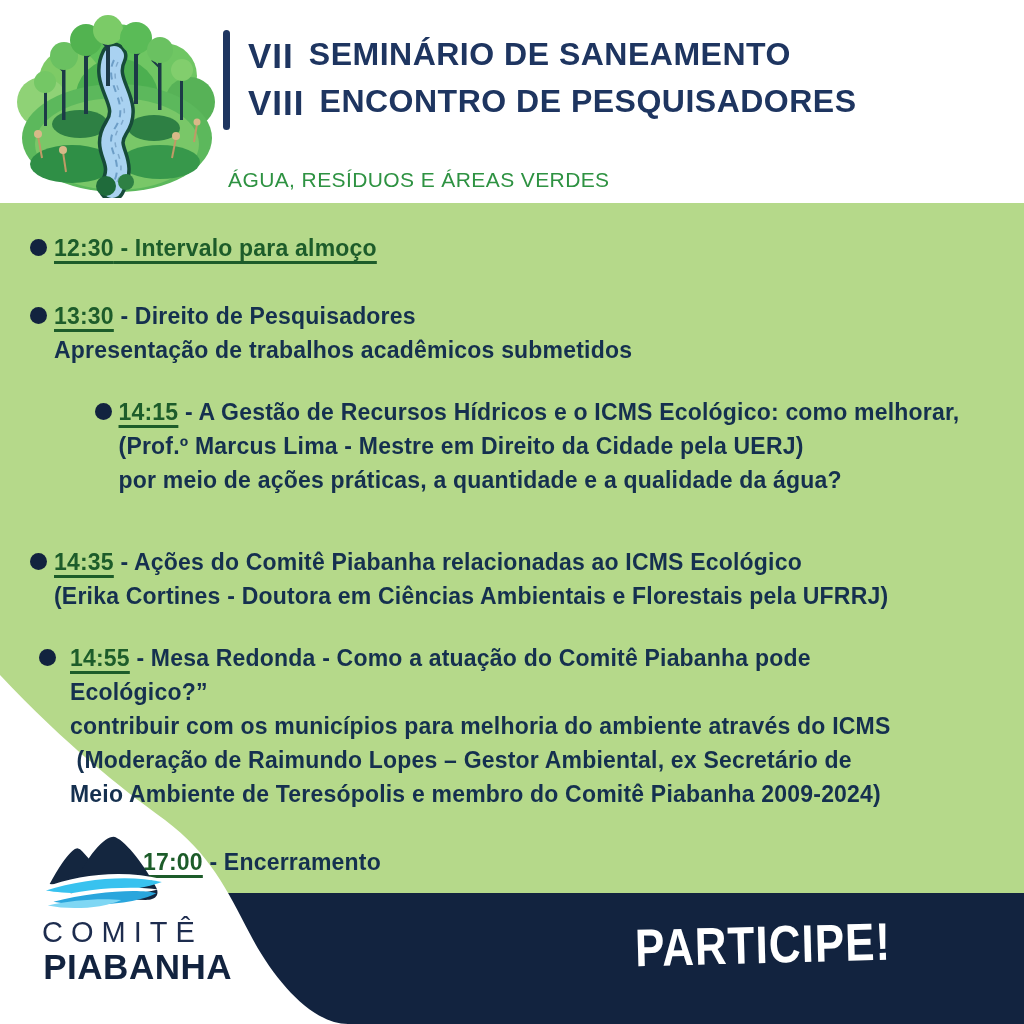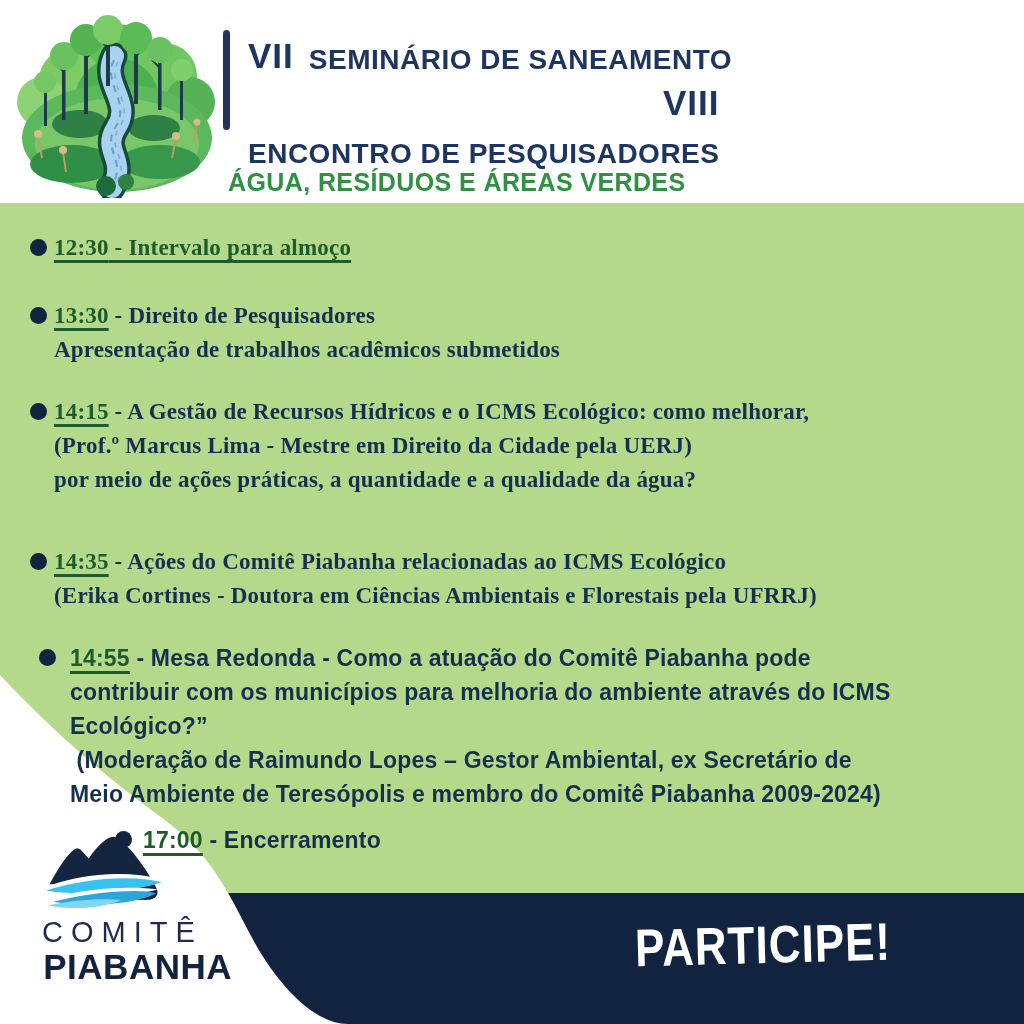--- a/index.html
+++ b/index.html
@@ -12,37 +12,37 @@
     --white:#ffffff;
   }
   *{margin:0;padding:0;box-sizing:border-box;}
   body{width:1024px;height:1024px;font-family:"Liberation Sans","DejaVu Sans",sans-serif;}
   .poster{position:relative;width:1024px;height:1024px;background:var(--bg-green);overflow:hidden;}
 
   
   .header{position:absolute;top:0;left:0;width:1024px;height:203px;background:var(--white);z-index:2;}
   .forest{position:absolute;left:14px;top:6px;}
   .title-bar{position:absolute;left:223px;top:30px;width:7px;height:100px;background:var(--title-navy);border-radius:4px;}
-  .title-row{position:absolute;left:248px;display:flex;align-items:flex-end;gap:15px;color:var(--title-navy);font-weight:bold;white-space:nowrap;}
+  .title-row{position:absolute;left:248px;display:flex;align-items:flex-start;gap:15px;color:var(--title-navy);font-weight:bold;white-space:nowrap;}
   .title-row .numeral{font-size:35px;letter-spacing:1px;}
-  .title-row .label{font-size:28px;letter-spacing:.5px;}
+  .title-row .label{font-size:32px;letter-spacing:.5px;}
   .row1{top:36px;}
-  .row2{top:83px;flex-direction:column;}
+  .row2{top:83px;}
   .subtitle{position:absolute;left:228px;top:140px;font-size:19px;font-weight:bold;color:var(--sub-green);white-space:nowrap;}
-  .tagline{position:absolute;left:228px;top:168px;font-size:25px;font-weight:bold;color:var(--sub-green);letter-spacing:.4px;white-space:nowrap;}
+  .tagline{position:absolute;left:228px;top:168px;font-size:21px;font-weight:normal;color:var(--sub-green);letter-spacing:.4px;white-space:nowrap;}
 
   
   .schedule{position:absolute;top:231px;left:0;width:1024px;z-index:4;}
   .sched-item{display:flex;align-items:flex-start;}
   .sched-item:nth-child(1){margin-bottom:34px;}
   .sched-item:nth-child(2){margin-bottom:28px;}
-  .sched-item:nth-child(3){margin-bottom:12px;}
+  .sched-item:nth-child(3){margin-bottom:12px;justify-content:center;}
   .sched-item:nth-child(4){margin-bottom:28px;margin-top:48px;}
-  .sched-item:nth-child(5){margin-bottom:12px;padding-left:39px;}
-  .indent-0{padding-left:30px;font-family:Liberation Serif, serif;}
+  .sched-item:nth-child(5){margin-bottom:34px;padding-left:39px;}
+  .indent-0{padding-left:30px;}
   .indent-1{padding-left:55px;}
   .indent-2{padding-left:115px;}
   .bullet{width:17px;height:17px;border-radius:50%;background:var(--navy);flex-shrink:0;margin-top:8px;margin-right:7px;}
   .indent-1 .bullet{margin-right:14px;}
   .indent-2 .bullet{margin-right:11px;}
   .content{font-size:23px;font-weight:bold;line-height:34px;color:var(--text-navy);letter-spacing:.2px;}
   .line{white-space:pre-wrap;}
   .time{color:var(--time-green);text-decoration:underline;text-decoration-thickness:3px;text-underline-offset:5px;}
   .hl span{color:var(--time-green);text-decoration:underline;text-decoration-thickness:3px;text-underline-offset:5px;}
 
@@ -168,22 +168,22 @@
         <span class="bullet"></span>
         <div class="content">
           <div class="line"><span class="time">14:35</span><span class="rest"> - Ações do Comitê Piabanha relacionadas ao ICMS Ecológico</span></div>
           <div class="line cont">(Erika Cortines - Doutora em Ciências Ambientais e Florestais pela UFRRJ)</div>
         </div>
       </div>
       <div class="sched-item indent-1">
         <span class="bullet"></span>
         <div class="content">
           <div class="line"><span class="time">14:55</span><span class="rest"> - Mesa Redonda - Como a atuação do Comitê Piabanha pode</span></div>
+          <div class="line cont">Ecológico?”</div>
           <div class="line cont">contribuir com os municípios para melhoria do ambiente através do ICMS</div>
-          <div class="line cont">Ecológico?”</div>
           <div class="line cont"> (Moderação de Raimundo Lopes – Gestor Ambiental, ex Secretário de</div>
           <div class="line cont">Meio Ambiente de Teresópolis e membro do Comitê Piabanha 2009-2024)</div>
         </div>
       </div>
       <div class="sched-item indent-2">
         <span class="bullet"></span>
         <div class="content">
           <div class="line"><span class="time">17:00</span><span class="rest"> - Encerramento</span></div>
         </div>
       </div>

